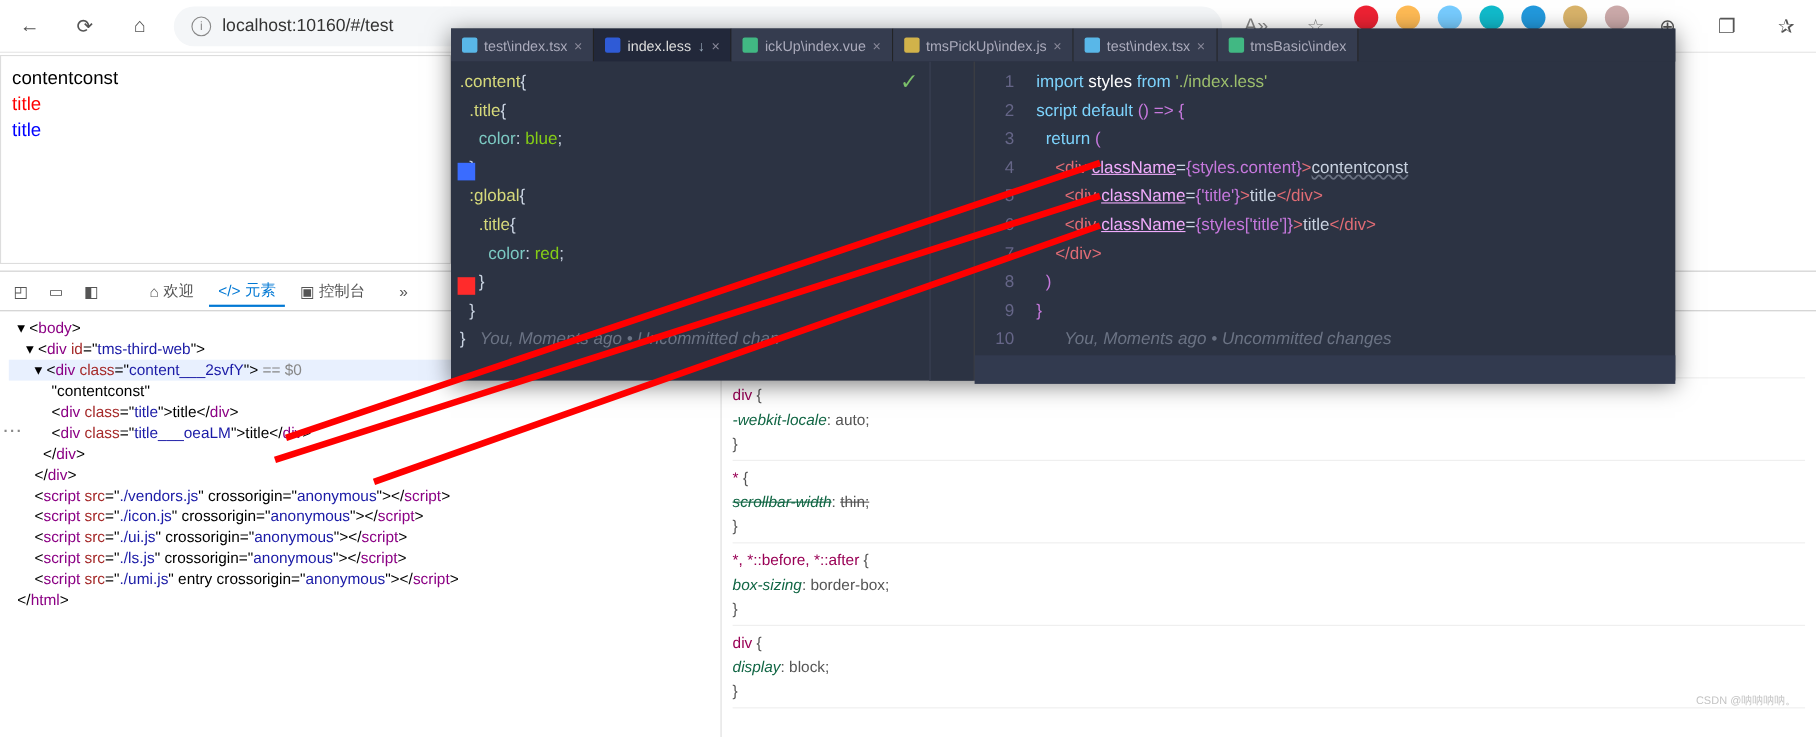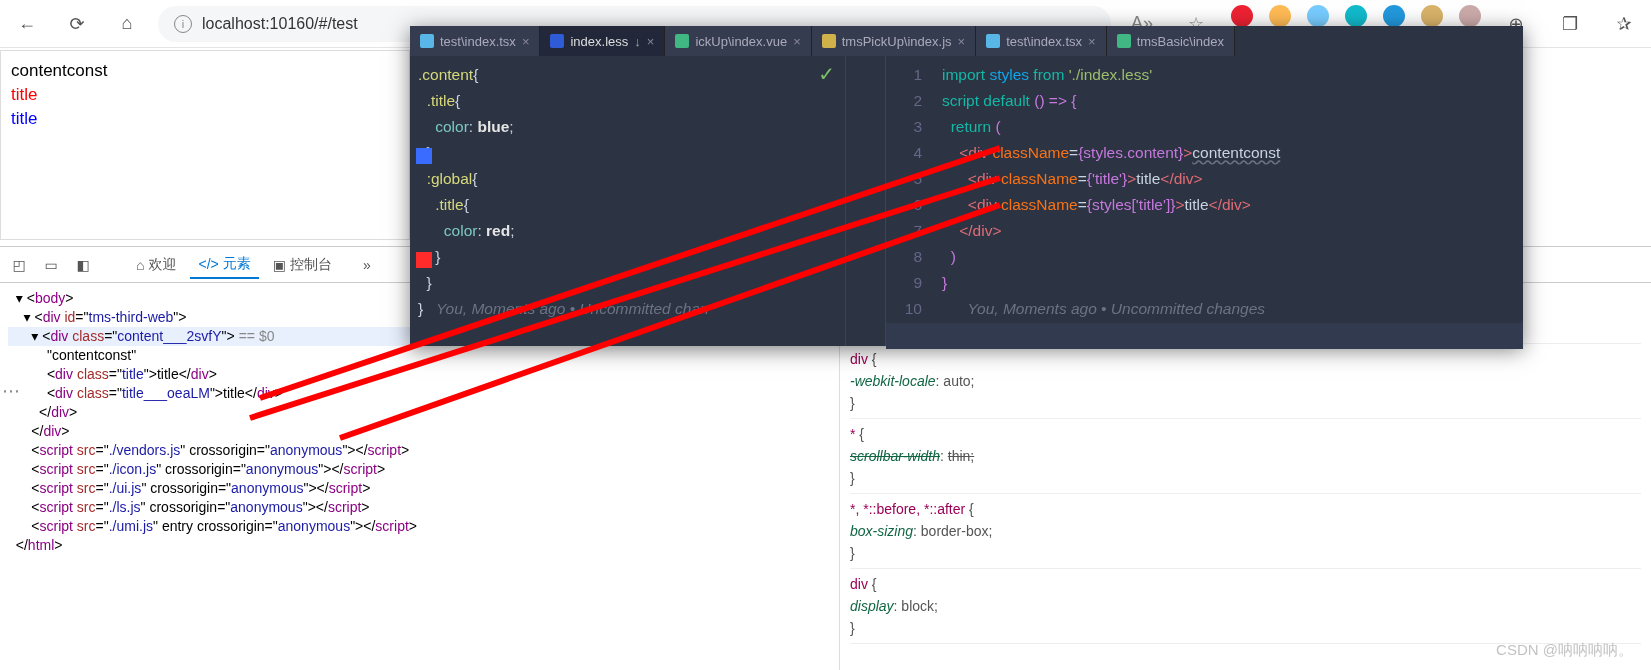--- a/index.html
+++ b/index.html
@@ -28,21 +28,21 @@
 .dom-tree{flex:1;padding:6px 8px;font-family:Consolas,monospace;font-size:14px;line-height:19px;overflow:hidden;}
 .dom-tree .t{color:#8b0084;}
 .dom-tree .a{color:#a52a2a;}
 .dom-tree .v{color:#1a1aa6;}
 .dom-tree .tx{color:#000;}
 .dom-tree .sel{background:#e8f0fe;}
 .dom-tree .l{white-space:pre;}
 .ell{color:#888;border:1px solid #bbb;padding:0 3px;border-radius:2px;font-size:10px;}
 .dom-left-dots{position:absolute;left:2px;top:380px;color:#888;font-size:18px;letter-spacing:2px;}
 
-.styles-pane{width:812px;border-left:1px solid #ddd;padding:8px 10px;font-family:Consolas,monospace;font-size:14px;line-height:22px;color:#555;}
+.styles-pane{width:996px;border-left:1px solid #ddd;padding:8px 10px;font-family:Consolas,monospace;font-size:14px;line-height:22px;color:#555;}
 .styles-pane .sel{color:#990055;}
 .styles-pane .prop{color:#116644;font-style:italic;margin-top:12px;}
 .styles-pane .strike{text-decoration:line-through;}
 .styles-pane .rule{border-bottom:1px solid #eee;padding:4px 0;}
 
 
 .editor{position:absolute;left:410px;top:26px;width:1113px;height:320px;background:#2c3343;box-shadow:0 4px 20px rgba(0,0,0,.5);display:flex;flex-direction:column;}
 .ed-tabs{height:30px;background:#2c3343;display:flex;align-items:stretch;overflow:hidden;font-size:13px;}
 .ed-tab{display:flex;align-items:center;gap:6px;padding:0 10px;color:#aab;background:#353c4f;border-right:1px solid #222;white-space:nowrap;}
 .ed-tab.act{background:#22283a;color:#ddd;}
@@ -52,38 +52,38 @@
 .ed-pane{position:relative;display:flex;font-family:Consolas,monospace;font-size:15.5px;}
 .ed-pane.left{width:476px;border-right:1px solid #444;}
 .ed-pane.right{flex:1;}
 .gutter{width:48px;text-align:right;padding:6px 12px 6px 6px;color:#668;line-height:26px;user-select:none;}
 .gut-mark{position:absolute;left:6px;width:16px;height:16px;}
 .gut-mark.blue{background:#3a6cff;top:92px;}
 .gut-mark.red{background:#ff2b2b;top:196px;}
 .code{flex:1;padding:6px 8px;line-height:26px;white-space:pre;color:#c9d3e1;}
 .c-sel{color:#d6d97b;}
 .c-prop{color:#7cc9c2;}
-.c-val{color:#e5e5e5;font-weight:bold;}
-.c-kw{color:#14b8a6;}
-.c-var{color:#0ea5e9;}
+.c-val{color:#84cc16;}
+.c-kw{color:#7dd3fc;}
+.c-var{color:#ffffff;}
 .c-str{color:#9cbe6c;}
 .c-tag{color:#e06c75;}
-.c-attr{color:#f97316;}
+.c-attr{color:#f0abfc;text-decoration:underline;}
 .c-br{color:#c678dd;}
 .c-gray{color:#6b7384;font-style:italic;}
 .c-under{text-decoration:underline wavy #6b7384;}
 .minimap{width:40px;background:#2c3343;border-left:1px solid #3a4155;}
 .check{position:absolute;right:50px;top:6px;color:#7bbf6a;font-size:20px;}
 .ln-hl{position:absolute;left:0;right:0;height:26px;background:#323a4f;top:267px;}
 
 
 .redlines{position:absolute;left:0;top:0;pointer-events:none;}
 
 
-.wm{position:absolute;right:18px;bottom:10px;color:rgba(120,120,120,.45);font-size:15px;}
+.wm{position:absolute;right:18px;bottom:26px;color:rgba(120,120,120,.45);font-size:10px;}
 </style>
 </head>
 <body>
 
 <div class="browser-top">
   <div class="nav-btn">←</div>
   <div class="nav-btn">⟳</div>
   <div class="nav-btn">⌂</div>
   <div class="url-bar">
     <span class="info-icon">i</span>

